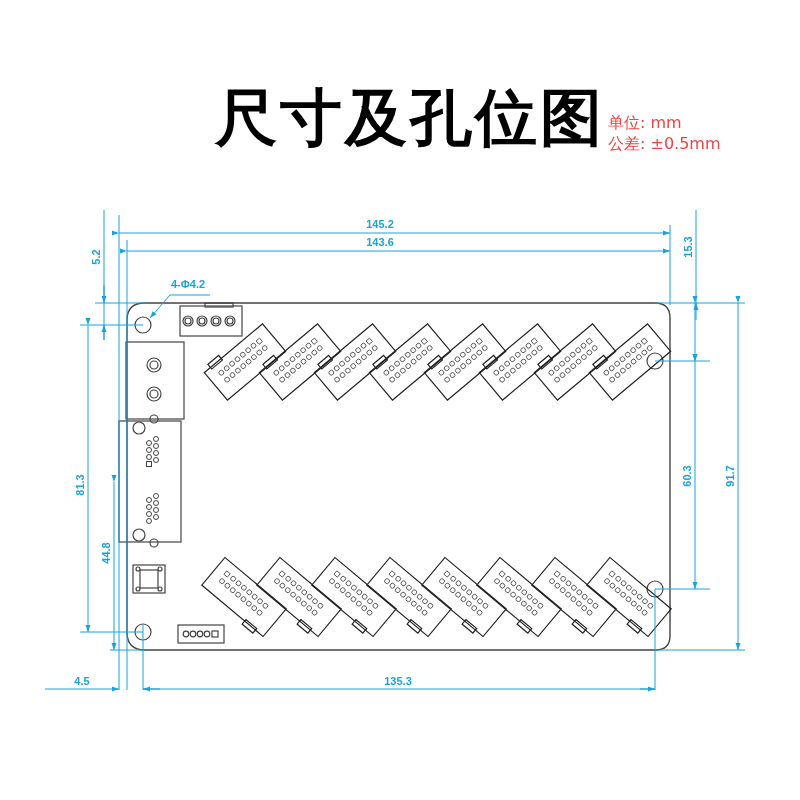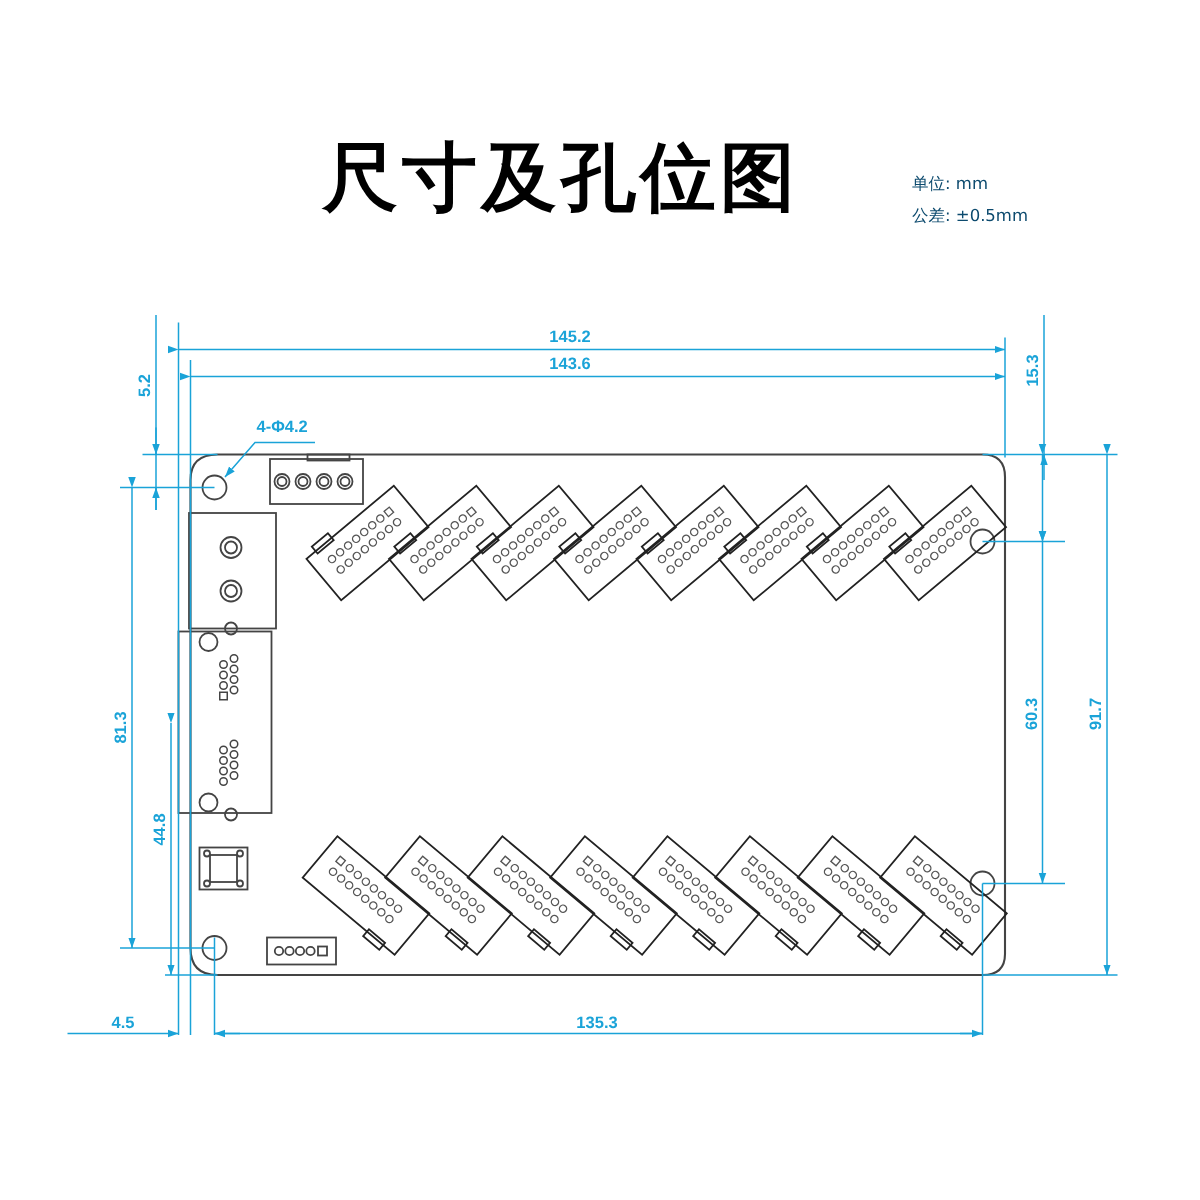--- a/index.html
+++ b/index.html
@@ -1,18 +1,18 @@
 <!DOCTYPE html>
 <html><head>
 <meta charset="utf-8">
 <style>
   html, body { margin:0; padding:0; background:#ffffff; }
   body { width:800px; height:800px; position:relative; overflow:hidden; font-family:"DejaVu Sans", sans-serif; }
-  .title { position:absolute; left:215px; top:82px; font-size:50px; font-weight:bold; letter-spacing:3px; color:#000; line-height:72px; }
-  .meta { position:absolute; left:608px; top:112px; font-size:11px; color:#0c4a6e; line-height:21px; }
+  .title { position:absolute; left:215px; top:82px; font-size:62px; font-weight:bold; letter-spacing:3px; color:#000; line-height:72px; }
+  .meta { position:absolute; left:608px; top:112px; font-size:16px; color:#ef4444; line-height:21px; }
   svg { position:absolute; left:0; top:0; }
   .dim { fill:#1aa3d8; font-family:"Liberation Sans", sans-serif; font-size:11px; font-weight:bold; }
 </style>
 </head>
 <body>
 
 <div class="title">尺寸及孔位图</div>
 <div class="meta">
   <div>单位: mm</div>
   <div>公差: ±0.5mm</div>

